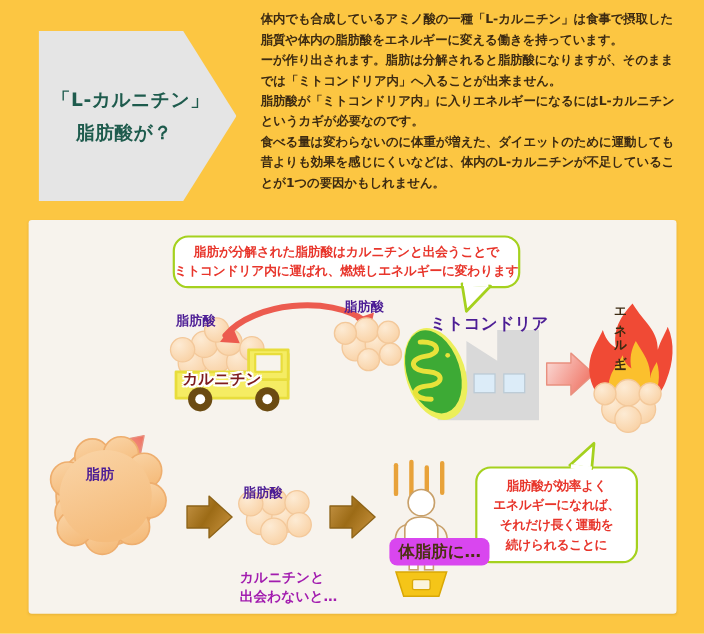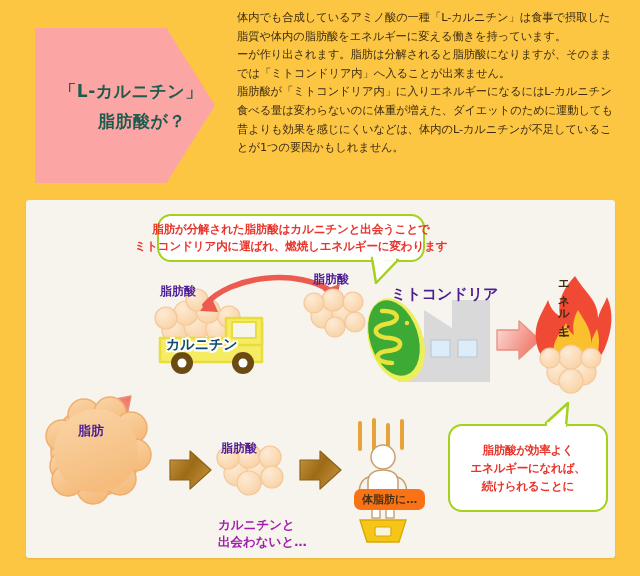--- a/index.html
+++ b/index.html
@@ -8,79 +8,79 @@
     width:640px;height:576px;overflow:hidden;
     background:#FCC642;
     font-family:"DejaVu Sans","Liberation Sans",sans-serif;
     position:relative;
   }
   #stage{position:absolute;left:0;top:0;width:640px;height:576px;}
 
   
   .banner{
     position:absolute;left:35px;top:28px;width:180px;height:155px;
-    background:#fca5a5;
+    background:#e5e5e5;
     clip-path:polygon(0% 0%, 73% 0%, 100% 50%, 73% 100%, 0% 100%);
     filter:drop-shadow(3px 3px 3px rgba(140,95,10,.30));
-    display:flex;flex-direction:column;justify-content:center;align-items:center;
+    display:flex;flex-direction:column;justify-content:center;align-items:flex-start;
     box-sizing:border-box;padding-left:12px;
   }
   .banner .l1,.banner .l2{
     color:#1E5B4D;font-weight:bold;white-space:nowrap;letter-spacing:.5px;
   }
   .banner .l1{font-size:17px;line-height:30px;}
   .banner .l2{font-size:17px;line-height:30px;padding-left:22px;}
 
   
   .intro{
     position:absolute;left:237px;top:9px;width:396px;
-    color:#3D2B12;font-size:11.3px;line-height:18.6px;font-weight:normal;
+    color:#3D2B12;font-size:11.3px;line-height:18.6px;font-weight:bold;
     letter-spacing:-0.1px;
   }
   .intro p{margin:0;}
 
   
   .panel{
     position:absolute;left:26px;top:200px;width:589px;height:358px;
     background:#F7F3ED;border-radius:3px;
     box-shadow:0 1px 2px rgba(150,105,20,.18);
   }
 
   
   .bubble{
     position:absolute;background:#FFFFFF;border:2.5px solid #A5D11E;
     border-radius:14px;box-sizing:border-box;
     display:flex;flex-direction:column;justify-content:center;align-items:center;
   }
   .bubble .bline{
     color:#E8352B;font-weight:bold;white-space:nowrap;
   }
-  #bubble-top{left:157px;top:214px;width:268px;height:48px;}
+  #bubble-top{left:157px;top:214px;width:316px;height:48px;}
   #bubble-top .bline{font-size:11.6px;line-height:17.5px;letter-spacing:-0.2px;}
   #bubble-top .tail{
     position:absolute;right:23px;bottom:-24px;width:30px;height:26px;
   }
-  #bubble-bot{left:448px;top:424px;width:160px;height:88px;}
+  #bubble-bot{left:432px;top:424px;width:148px;height:88px;}
   #bubble-bot .bline{font-size:11.6px;line-height:18px;letter-spacing:-0.3px;}
   #bubble-bot .tail{position:absolute;right:36px;top:-23px;width:26px;height:25px;}
 
   
   .lbl{position:absolute;font-weight:bold;white-space:nowrap;}
   .lbl-brown{color:#4c1d95;font-size:12px;}
   .lbl-red{color:#a21caf;font-size:12.5px;line-height:17px;}
 
   .vert{
     writing-mode:vertical-rl;text-orientation:upright;
     color:#3D2B12;font-weight:bold;font-size:11.5px;letter-spacing:1px;
   }
 
   
   .chip{
-    position:absolute;background:#f97316;border-radius:7px;
-    color:#4A3112;font-weight:bold;font-size:11px;
+    position:absolute;background:#d946ef;border-radius:7px;
+    color:#4A3112;font-weight:bold;font-size:15px;
     padding:3px 8px;white-space:nowrap;
   }
 
   svg{overflow:visible;}
 </style>
 </head>
 <body>
 
 <div id="stage">
 
@@ -88,20 +88,21 @@
     <div class="l1">「L-カルニチン」</div>
     <div class="l2">脂肪酸が？</div>
   </div>
 
   <div class="intro">
     <p>体内でも合成しているアミノ酸の一種「L-カルニチン」は食事で摂取した</p>
     <p>脂質や体内の脂肪酸をエネルギーに変える働きを持っています。</p>
     <p>ーが作り出されます。脂肪は分解されると脂肪酸になりますが、そのまま</p>
     <p>では「ミトコンドリア内」へ入ることが出来ません。</p>
     <p>脂肪酸が「ミトコンドリア内」に入りエネルギーになるにはL-カルニチン</p>
+    <p>というカギが必要なのです。</p>
     <p>食べる量は変わらないのに体重が増えた、ダイエットのために運動しても</p>
     <p>昔よりも効果を感じにくいなどは、体内のL-カルニチンが不足しているこ</p>
     <p>とが1つの要因かもしれません。</p>
   </div>
 
   <div class="panel"></div>
 
   <svg width="640" height="576" style="position:absolute;left:0;top:0;">
     <defs>
       <radialGradient id="gBlob" cx="35%" cy="30%" r="75%">
@@ -263,34 +264,35 @@
     <div class="bline">ミトコンドリア内に運ばれ、燃焼しエネルギーに変わります</div>
     <svg class="tail" viewBox="0 0 30 26">
       <path d="M2 0 L28 2 L6 25 Z" fill="#FFFFFF" stroke="#A5D11E" stroke-width="2.5" stroke-linejoin="round"></path>
       <path d="M3 0 L26 1" stroke="#FFFFFF" stroke-width="4"></path>
     </svg>
   </div>
 
   <div class="bubble" id="bubble-bot">
     <div class="bline">脂肪酸が効率よく</div>
     <div class="bline">エネルギーになれば、</div>
+    <div class="bline">それだけ長く運動を</div>
     <div class="bline">続けられることに</div>
     <svg class="tail" viewBox="0 0 26 25">
       <path d="M24 0 L22 23 L2 20 Z" fill="#FFFFFF" stroke="#A5D11E" stroke-width="2.5" stroke-linejoin="round"></path>
       <path d="M3 21 L22 23" stroke="#FFFFFF" stroke-width="4"></path>
     </svg>
   </div>
 
   <div class="lbl lbl-brown" style="left:160px;top:283px;">脂肪酸</div>
 
   <div class="lbl lbl-brown" style="left:313px;top:271px;">脂肪酸</div>
 
   <div class="lbl lbl-brown" style="left:221px;top:440px;">脂肪酸</div>
 
-  <div class="lbl" style="left:166px;top:336px;font-size:14px;color:#0c4a6e;
+  <div class="lbl" style="left:166px;top:336px;font-size:14px;color:#7f1d1d;
        text-shadow:-1.6px -1.6px 0 #fff,1.6px -1.6px 0 #fff,-1.6px 1.6px 0 #fff,1.6px 1.6px 0 #fff,0 2px 0 #fff,0 -2px 0 #fff,2px 0 0 #fff,-2px 0 0 #fff;">カルニチン</div>
 
   <div class="lbl lbl-brown" style="left:391px;top:285px;font-size:15px;">ミトコンドリア</div>
 
   <div class="vert" style="position:absolute;left:556px;top:273px;">エネルギー</div>
 
   <div class="lbl lbl-brown" style="left:78px;top:422px;font-size:13px;">脂肪</div>
 
   <div class="lbl lbl-red" style="left:218px;top:516px;">カルニチンと</div>
   <div class="lbl lbl-red" style="left:218px;top:533px;">出会わないと…</div>

